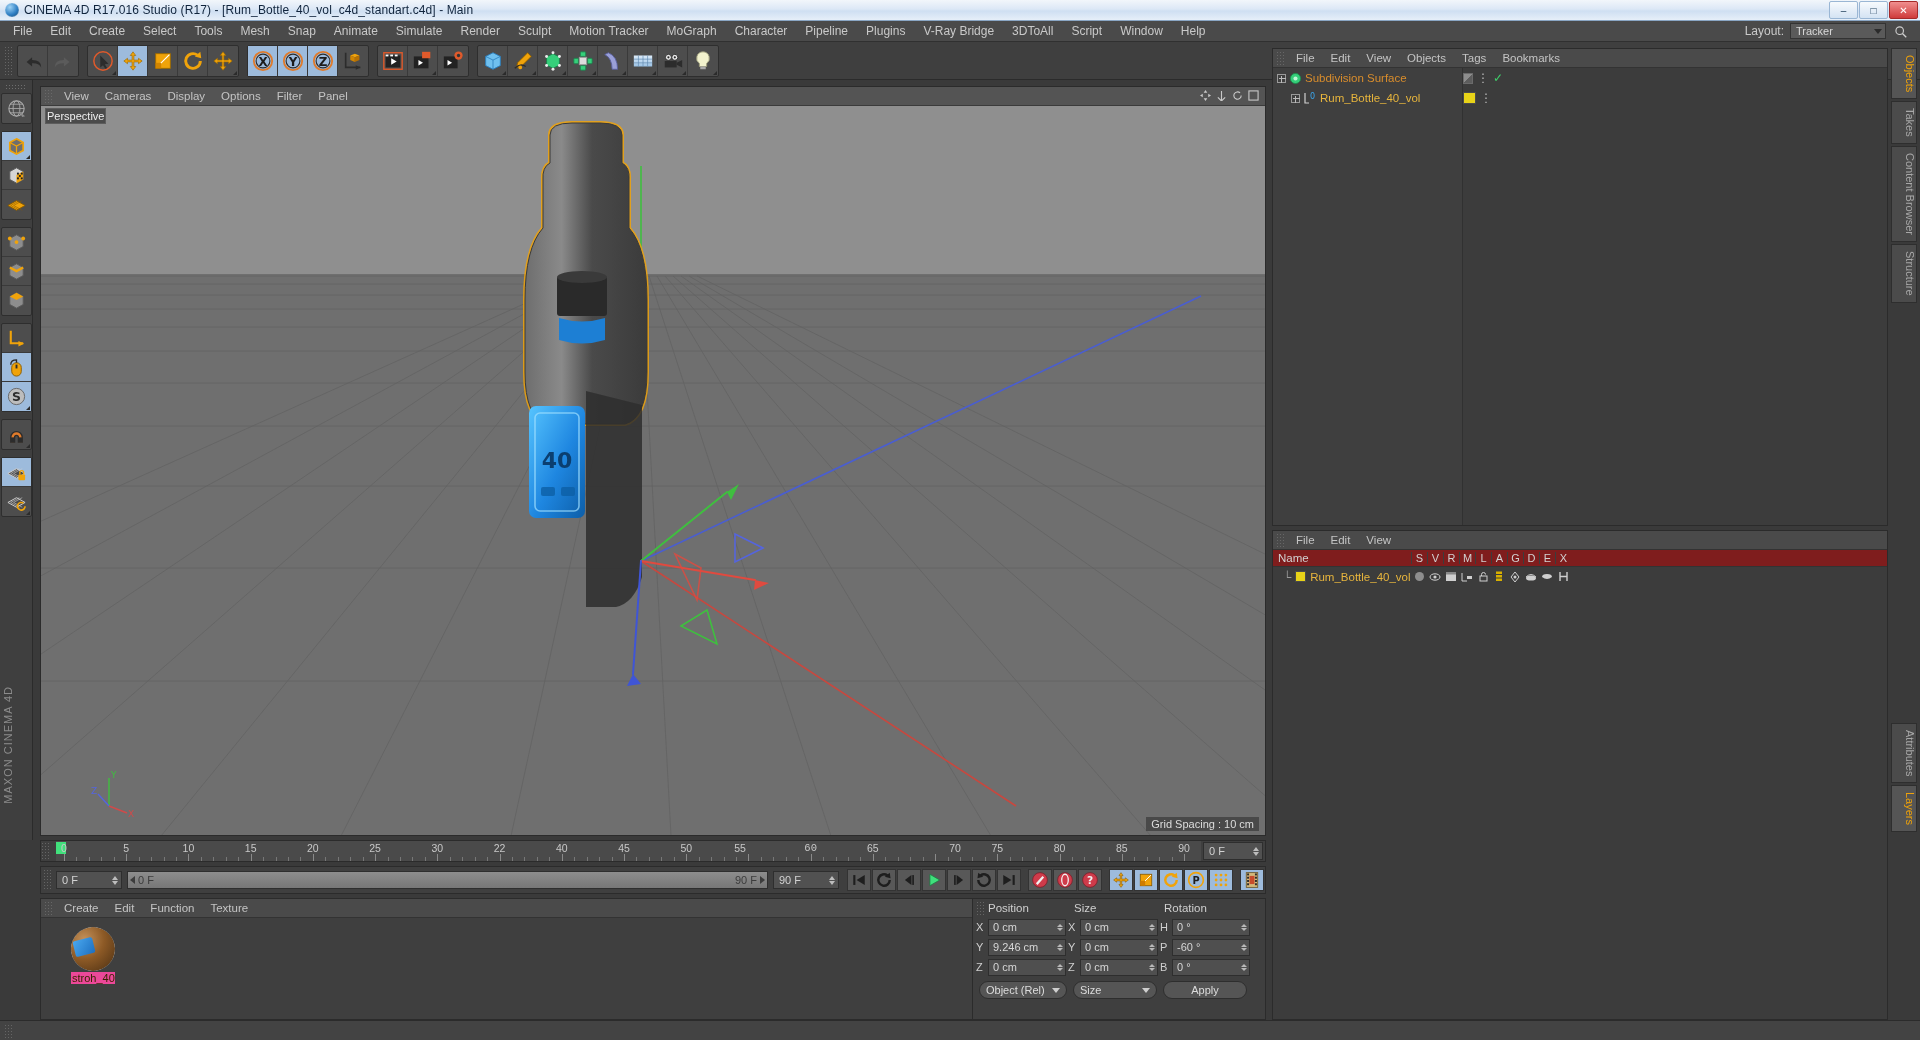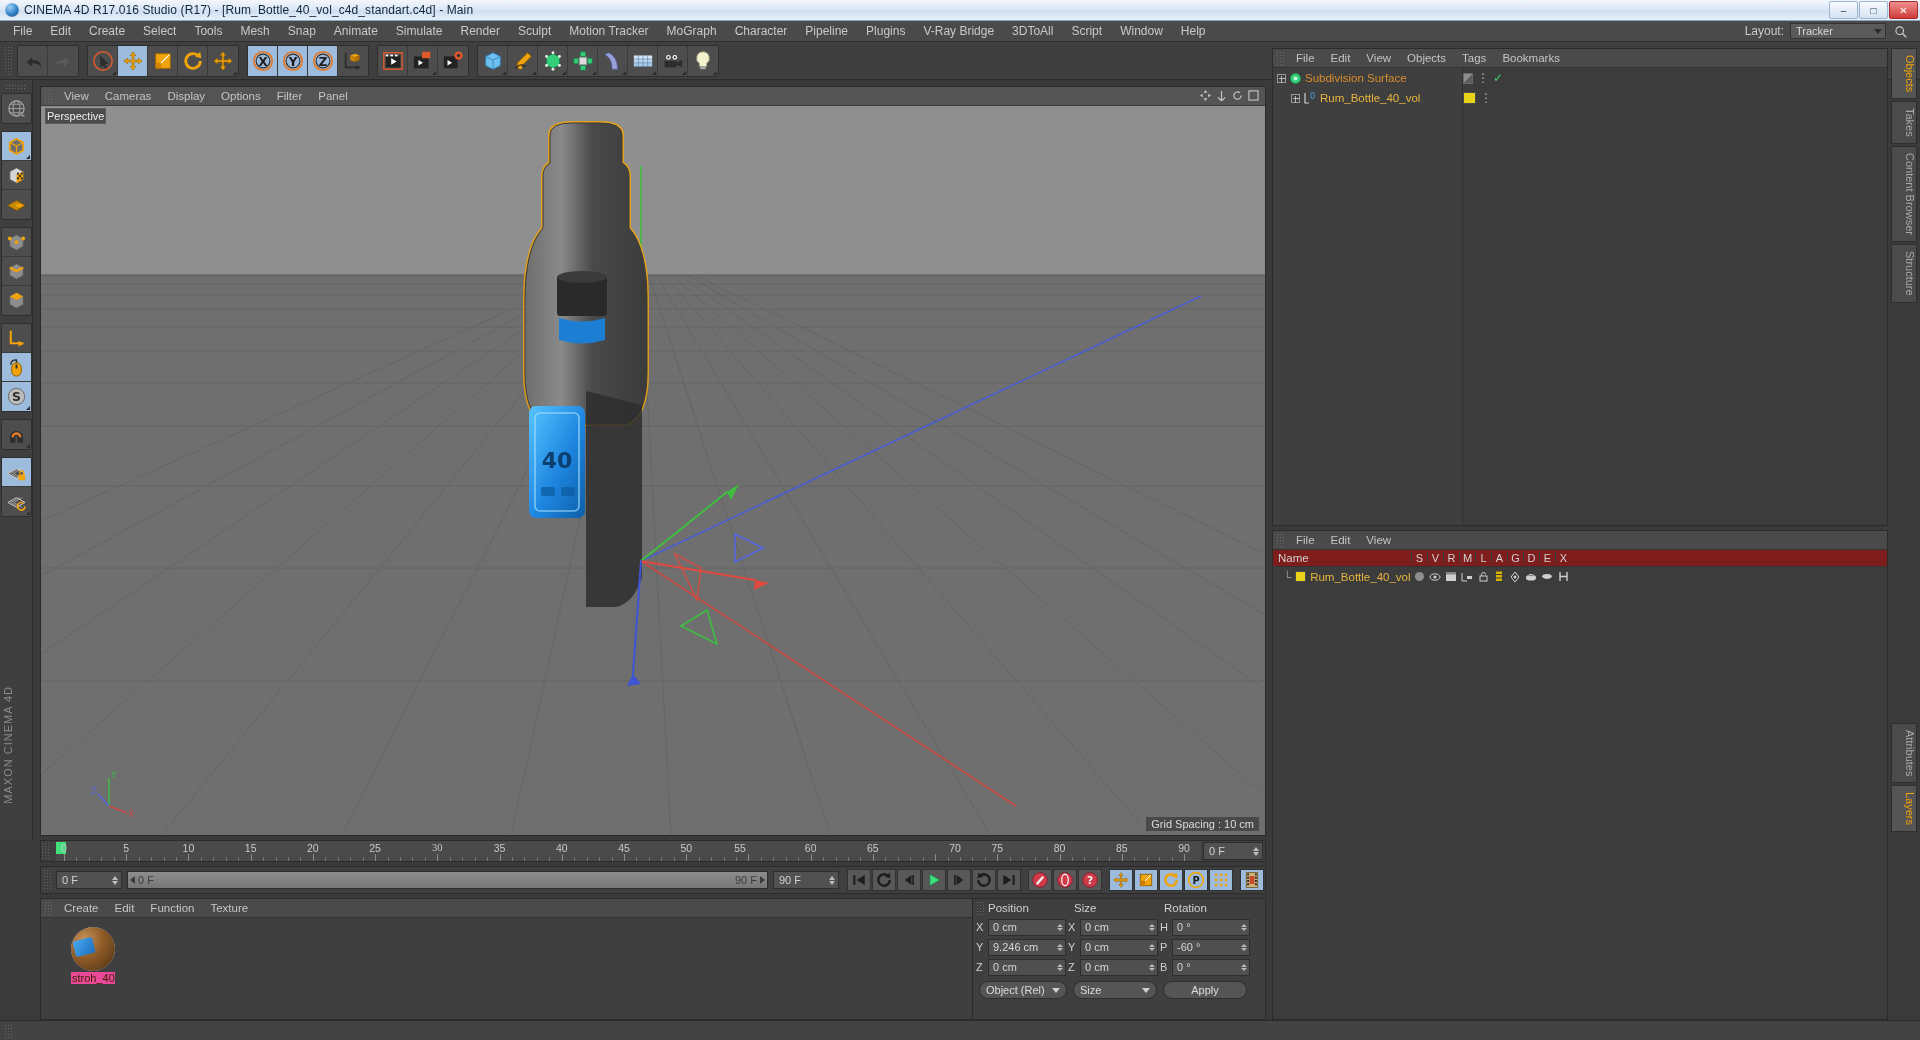--- a/index.html
+++ b/index.html
@@ -790,27 +790,27 @@
         <div class="tl-tick" style="left: 269.333px; height: 4px; background: rgb(119, 119, 119);"></div>
         <div class="tl-tick" style="left: 281.778px; height: 4px; background: rgb(119, 119, 119);"></div>
         <div class="tl-tick" style="left: 294.222px; height: 4px; background: rgb(119, 119, 119);"></div>
         <div class="tl-tick" style="left: 306.667px; height: 4px; background: rgb(119, 119, 119);"></div>
         <div class="tl-num" style="left: 319.111px;">25</div>
         <div class="tl-tick" style="left: 319.111px; height: 7px;"></div>
         <div class="tl-tick" style="left: 331.556px; height: 4px; background: rgb(119, 119, 119);"></div>
         <div class="tl-tick" style="left: 344px; height: 4px; background: rgb(119, 119, 119);"></div>
         <div class="tl-tick" style="left: 356.444px; height: 4px; background: rgb(119, 119, 119);"></div>
         <div class="tl-tick" style="left: 368.889px; height: 4px; background: rgb(119, 119, 119);"></div>
-        <div class="tl-num" style="left: 381.333px; font-family: Liberation Serif, serif;">30</div>
+        <div class="tl-num" style="left: 381.333px;">30</div>
         <div class="tl-tick" style="left: 381.333px; height: 7px;"></div>
         <div class="tl-tick" style="left: 393.778px; height: 4px; background: rgb(119, 119, 119);"></div>
         <div class="tl-tick" style="left: 406.222px; height: 4px; background: rgb(119, 119, 119);"></div>
         <div class="tl-tick" style="left: 418.667px; height: 4px; background: rgb(119, 119, 119);"></div>
         <div class="tl-tick" style="left: 431.111px; height: 4px; background: rgb(119, 119, 119);"></div>
-        <div class="tl-num" style="left: 443.556px;">35</div>
+        <div class="tl-num" style="left: 443.556px;">22</div>
         <div class="tl-tick" style="left: 443.556px; height: 7px;"></div>
         <div class="tl-tick" style="left: 456px; height: 4px; background: rgb(119, 119, 119);"></div>
         <div class="tl-tick" style="left: 468.444px; height: 4px; background: rgb(119, 119, 119);"></div>
         <div class="tl-tick" style="left: 480.889px; height: 4px; background: rgb(119, 119, 119);"></div>
         <div class="tl-tick" style="left: 493.333px; height: 4px; background: rgb(119, 119, 119);"></div>
         <div class="tl-num" style="left: 505.778px;">40</div>
         <div class="tl-tick" style="left: 505.778px; height: 7px;"></div>
         <div class="tl-tick" style="left: 518.222px; height: 4px; background: rgb(119, 119, 119);"></div>
         <div class="tl-tick" style="left: 530.667px; height: 4px; background: rgb(119, 119, 119);"></div>
         <div class="tl-tick" style="left: 543.111px; height: 4px; background: rgb(119, 119, 119);"></div>
@@ -826,21 +826,21 @@
         <div class="tl-tick" style="left: 642.667px; height: 4px; background: rgb(119, 119, 119);"></div>
         <div class="tl-tick" style="left: 655.111px; height: 4px; background: rgb(119, 119, 119);"></div>
         <div class="tl-tick" style="left: 667.556px; height: 4px; background: rgb(119, 119, 119);"></div>
         <div class="tl-tick" style="left: 680px; height: 4px; background: rgb(119, 119, 119);"></div>
         <div class="tl-num" style="left: 676px; padding-left: 16px;">55</div>
         <div class="tl-tick" style="left: 692.444px; height: 7px;"></div>
         <div class="tl-tick" style="left: 704.889px; height: 4px; background: rgb(119, 119, 119);"></div>
         <div class="tl-tick" style="left: 717.333px; height: 4px; background: rgb(119, 119, 119);"></div>
         <div class="tl-tick" style="left: 729.778px; height: 4px; background: rgb(119, 119, 119);"></div>
         <div class="tl-tick" style="left: 742.222px; height: 4px; background: rgb(119, 119, 119);"></div>
-        <div class="tl-num" style="left: 754.667px;">60</div>
+        <div class="tl-num" style="left: 754.667px; font-family: Liberation Mono, monospace;">60</div>
         <div class="tl-tick" style="left: 754.667px; height: 7px;"></div>
         <div class="tl-tick" style="left: 767.111px; height: 4px; background: rgb(119, 119, 119);"></div>
         <div class="tl-tick" style="left: 779.556px; height: 4px; background: rgb(119, 119, 119);"></div>
         <div class="tl-tick" style="left: 792px; height: 4px; background: rgb(119, 119, 119);"></div>
         <div class="tl-tick" style="left: 804.444px; height: 4px; background: rgb(119, 119, 119);"></div>
         <div class="tl-num" style="left: 816.889px;">65</div>
         <div class="tl-tick" style="left: 816.889px; height: 7px;"></div>
         <div class="tl-tick" style="left: 829.333px; height: 4px; background: rgb(119, 119, 119);"></div>
         <div class="tl-tick" style="left: 841.778px; height: 4px; background: rgb(119, 119, 119);"></div>
         <div class="tl-tick" style="left: 854.222px; height: 4px; background: rgb(119, 119, 119);"></div>

